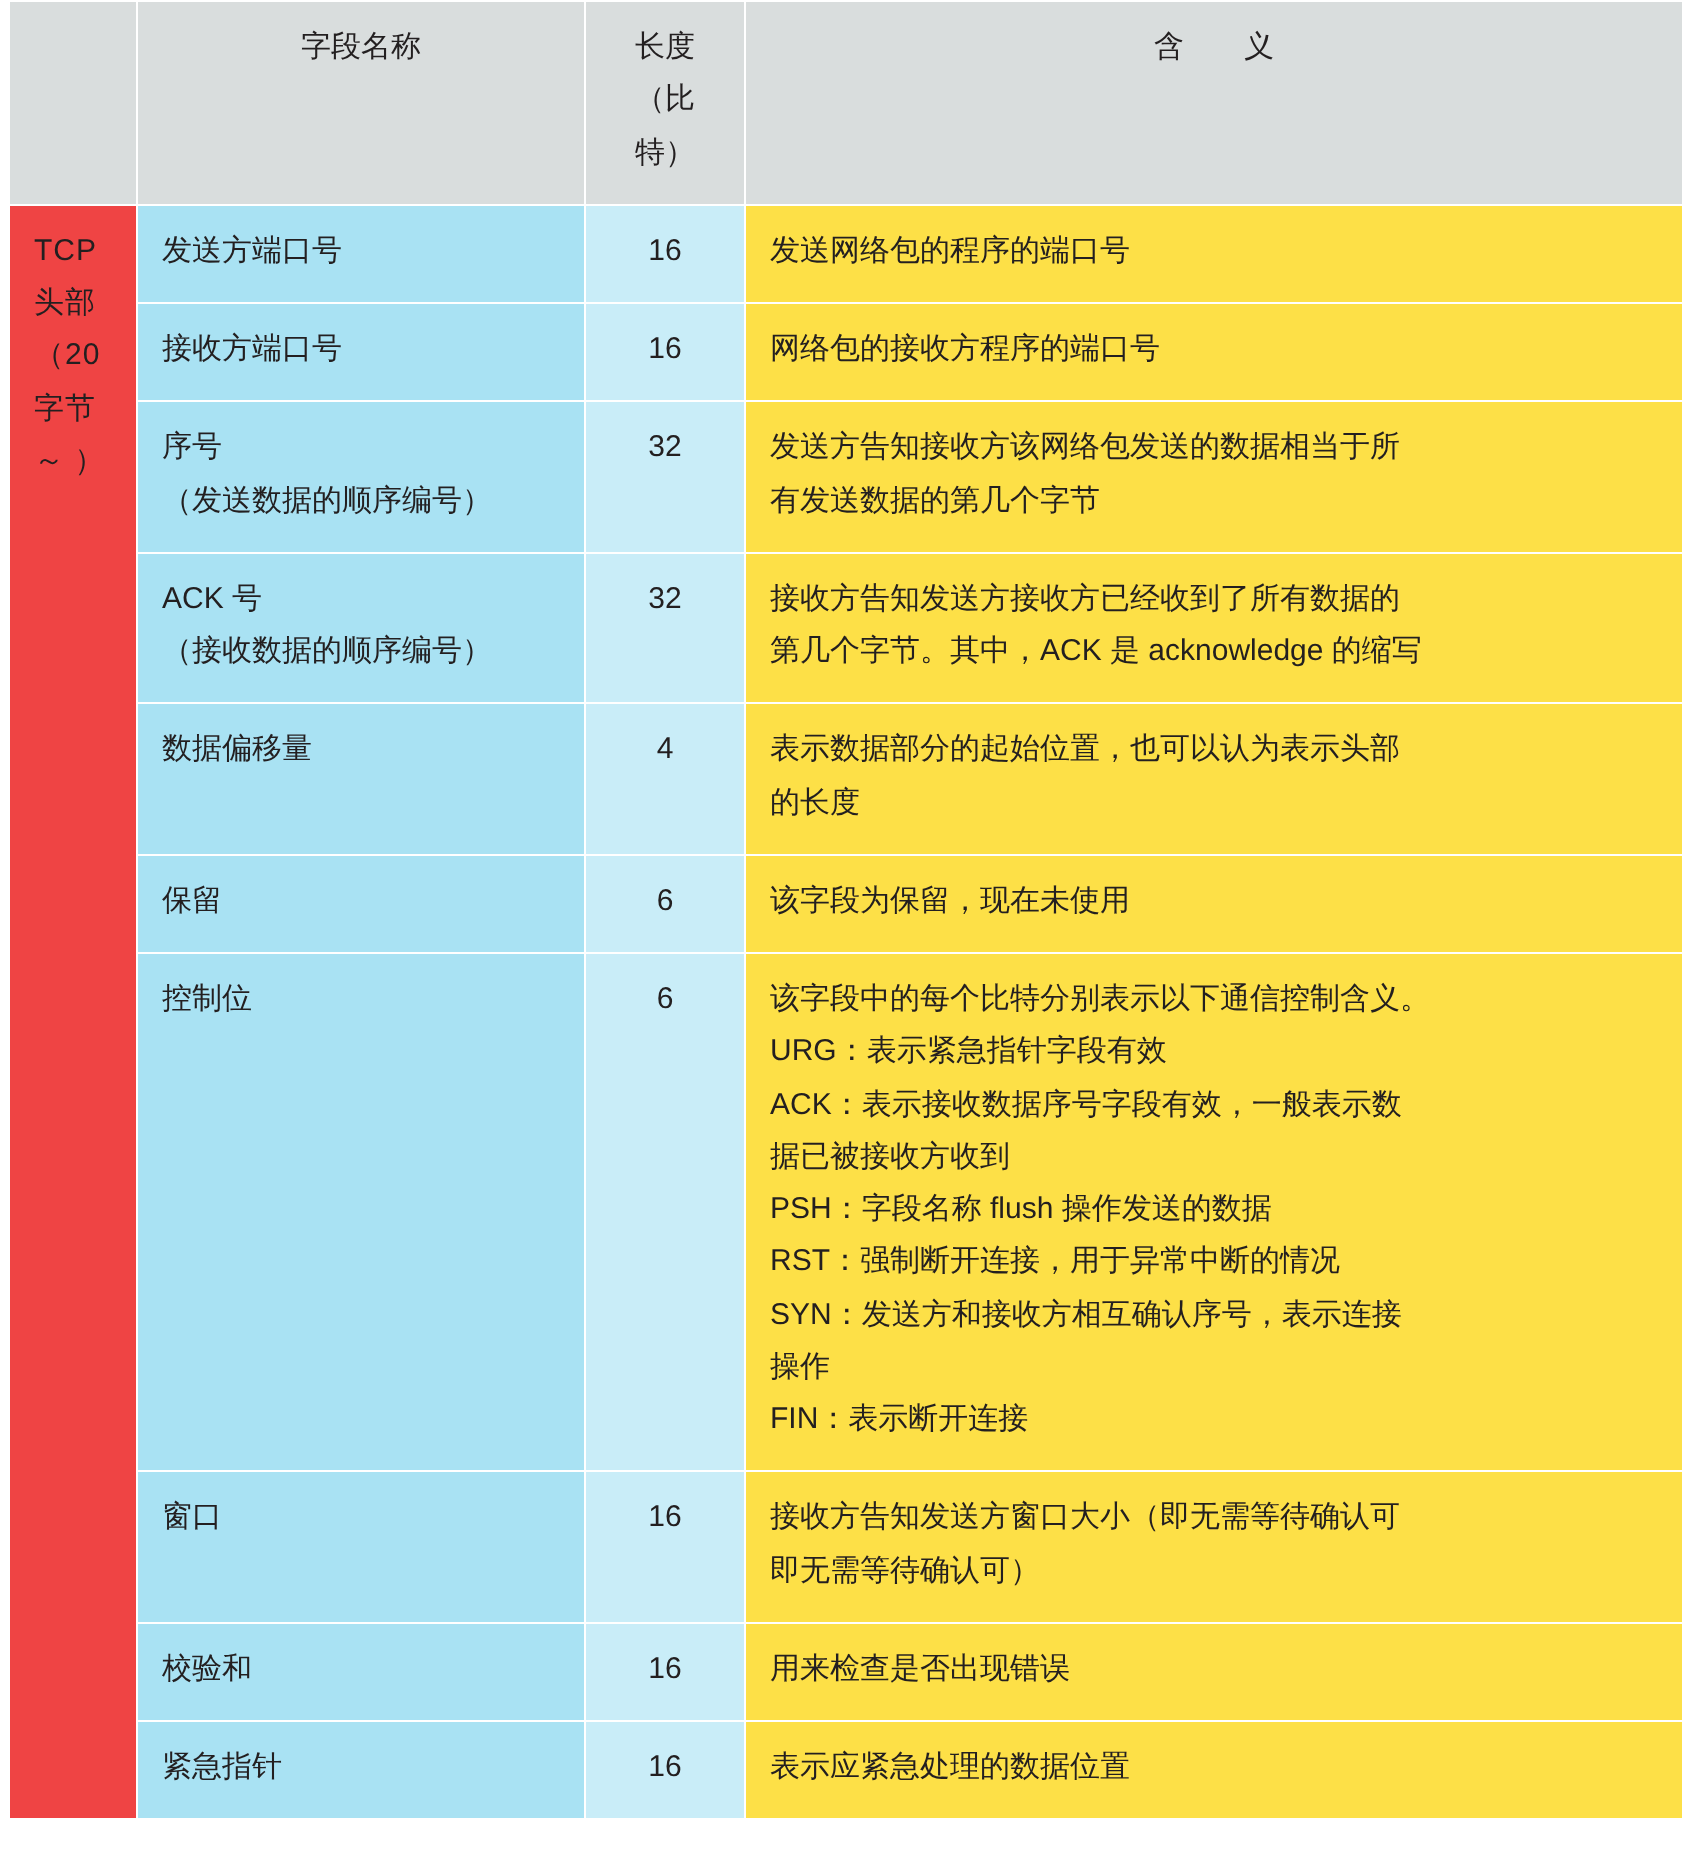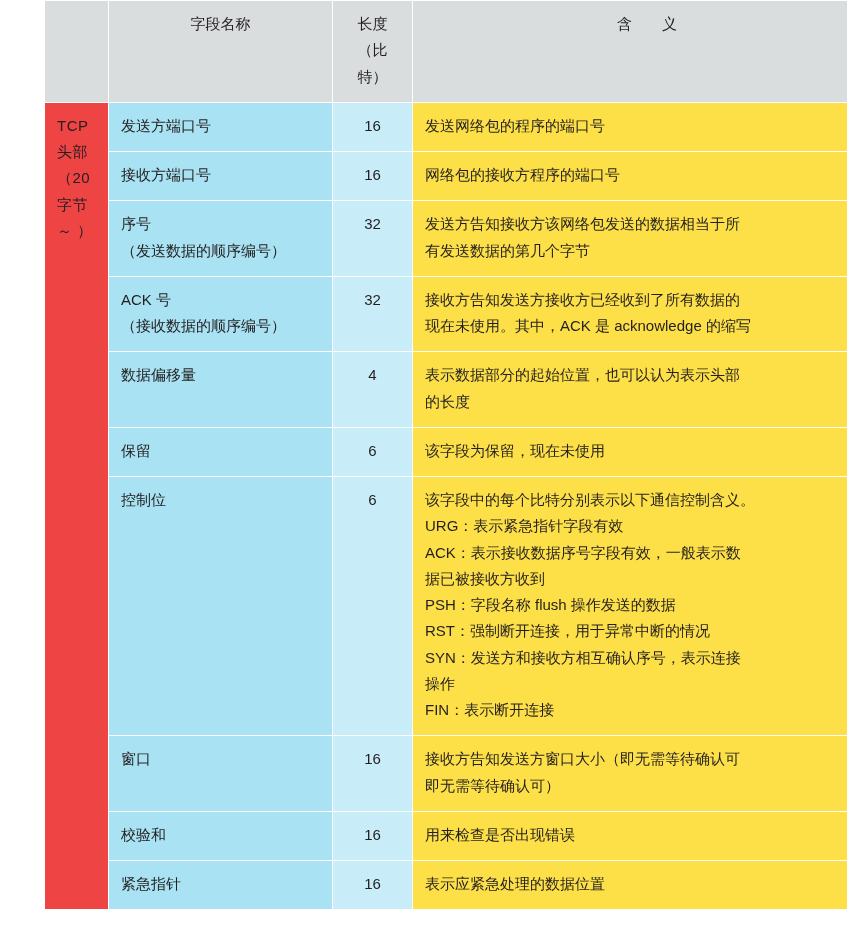--- a/index.html
+++ b/index.html
@@ -8,21 +8,20 @@
     padding: 0;
     background: #ffffff;
     font-family: "Liberation Sans", sans-serif;
   }
   #page {
     position: relative;
     width: 847px;
     height: 926px;
     overflow: hidden;
     background: #ffffff;
-    padding-left: 40px;
   }
   table.tcp-table {
     border-collapse: collapse;
     width: 837px;
     margin: 0 0 0 4px;
     table-layout: fixed;
   }
   table.tcp-table col.c-group { width: 64px; }
   table.tcp-table col.c-field { width: 224px; }
   table.tcp-table col.c-len   { width: 80px; }
@@ -161,21 +160,21 @@
       </tr>
 
       <tr>
         <td class="field-cell">
           <span>ACK 号</span>
           <span class="sub">（接收数据的顺序编号）</span>
         </td>
         <td class="len-cell">32</td>
         <td class="mean-cell">
           <span class="mean-line">接收方告知发送方接收方已经收到了所有数据的</span>
-          <span class="mean-line">现在未使用。其中，ACK 是 acknowledge 的缩写</span>
+          <span class="mean-line">第几个字节。其中，ACK 是 acknowledge 的缩写</span>
         </td>
       </tr>
 
       <tr>
         <td class="field-cell">
           <span>数据偏移量</span>
         </td>
         <td class="len-cell">4</td>
         <td class="mean-cell">
           <span class="mean-line">表示数据部分的起始位置，也可以认为表示头部</span>

